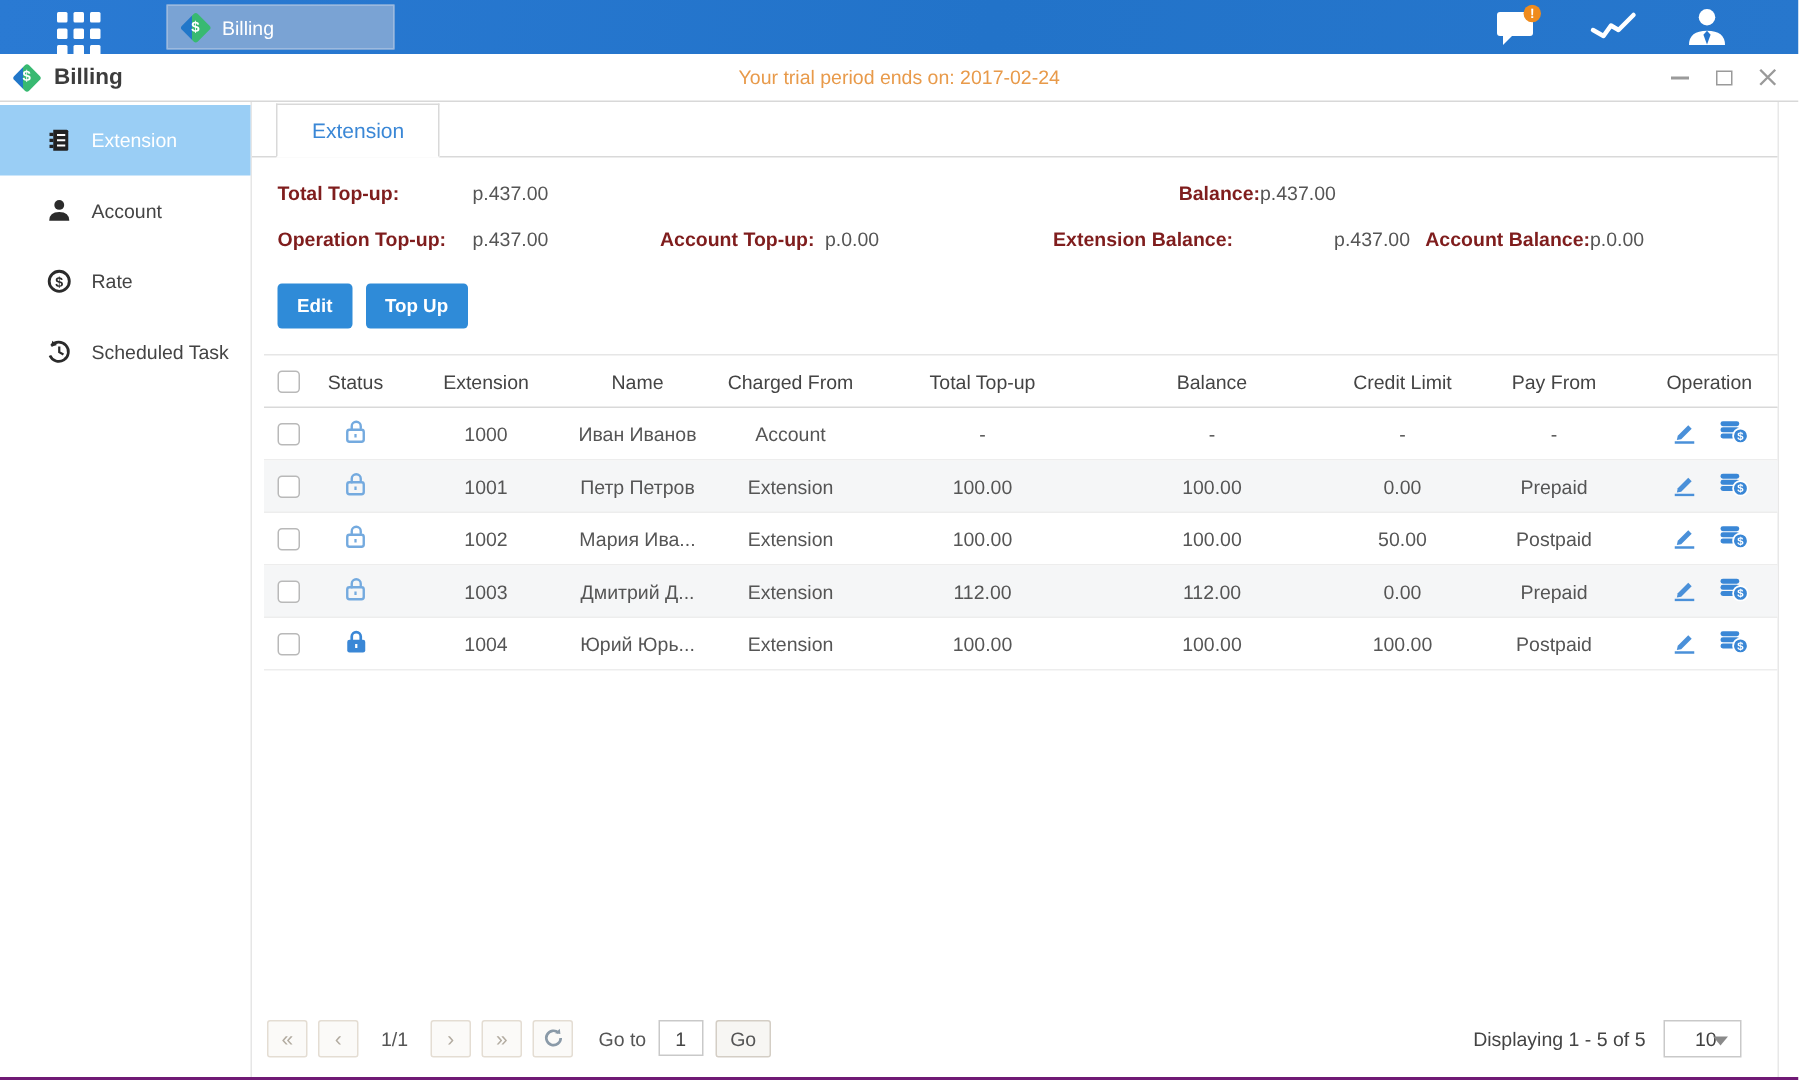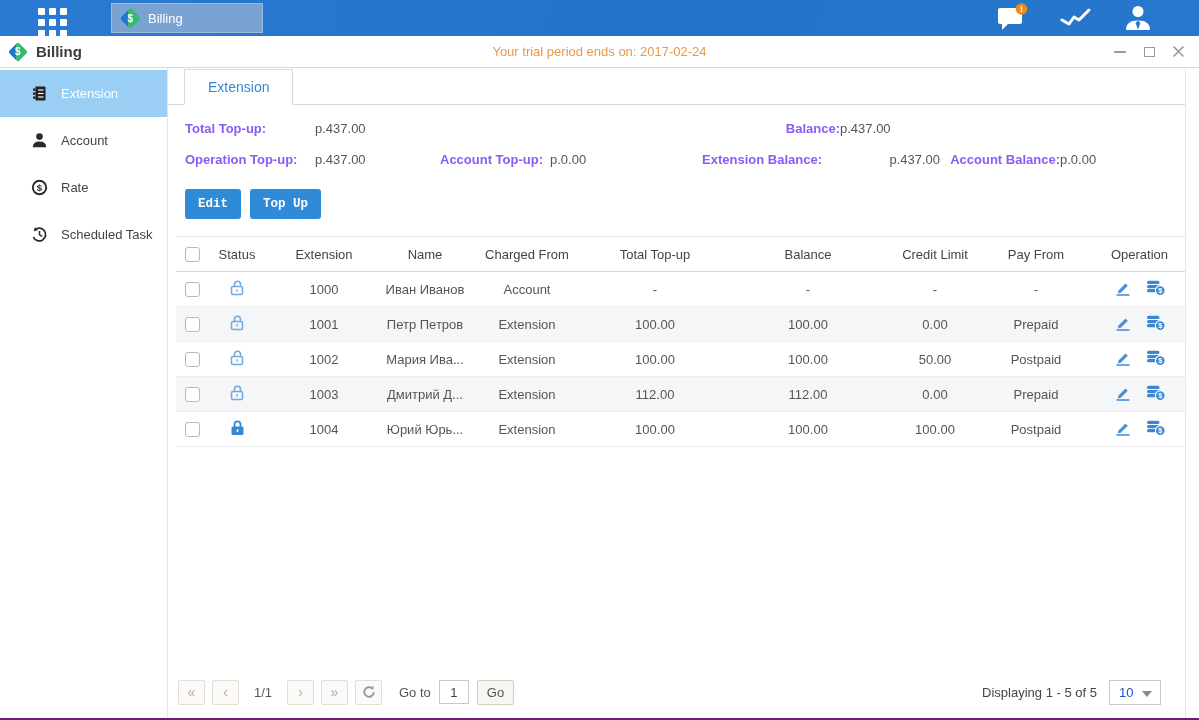--- a/index.html
+++ b/index.html
@@ -40,27 +40,27 @@
 
   
   .tabstrip { height:37px; flex:0 0 37px; border-bottom:1px solid #d9d9d9; padding-left:16px; display:flex; align-items:flex-end; }
   .tab { height:36px; margin-bottom:-1px; background:#fff; border:1px solid #d9d9d9; border-bottom:1px solid #fff; color:#3a87d6; font-size:14px; padding:0 23px; display:flex; align-items:center; cursor:pointer; }
 
   
   .summary { padding:14px 0 0 17px; }
   .sum-row { display:flex; margin-bottom:11px; line-height:20px; }
   .sum-left { width:510px; display:flex; flex:0 0 510px; }
   .sum-right { flex:1; display:flex;text-align:right; }
-  .lbl { font-weight:bold; color:#8b5cf6; }
+  .lbl { font-weight:bold; color:#7f1d1d; }
   .val { color:#555; }
   .w130{width:130px;} .w125{width:125px;} .w110{width:110px;} .w145{width:145px;} .w127{width:127px;} .w118{width:118px;} .w120{width:120px;}
 
   
   .actions { padding:8px 0 0 17px; display:flex; gap:9px; }
-  .btn { background:#2f8bd8; color:#fff; border:none; border-radius:3px; height:30px; font-size:12.5px; font-weight:bold; font-family:Liberation Mono, monospace; padding:0 13px; cursor:pointer; }
+  .btn { background:#2f8bd8; color:#fff; border:none; border-radius:3px; height:30px; font-size:12.5px; font-weight:bold; font-family:Liberation Sans, sans-serif; padding:0 13px; cursor:pointer; }
 
   
   .tablewrap { margin:17px 0 0 8px; }
   table { border-collapse:collapse; table-layout:fixed; width:1009px; }
   col.c-cb{width:32px;} col.c-status{width:58px;} col.c-ext{width:116px;} col.c-name{width:86px;} col.c-from{width:118px;} col.c-topup{width:138px;} col.c-bal{width:168px;} col.c-cred{width:86px;} col.c-pay{width:116px;} col.c-op{width:91px;}
   th { height:35px; font-weight:normal; color:#444; font-size:13px; text-align:center; border-top:1px solid #e6e6e6; border-bottom:1px solid #d9d9d9; background:#fff; white-space:nowrap; overflow:hidden; }
   td { height:35px; color:#555; font-size:13px; text-align:center; border-bottom:1px solid #ededed; white-space:nowrap; overflow:hidden; text-overflow:ellipsis; }
   tbody tr:nth-child(even) { background:#f5f6f7; }
   .cbx { display:inline-block; width:15px; height:15px; border:1px solid #b9b9b9; border-radius:3px; background:#fff; vertical-align:middle; cursor:pointer; }
   .op-cell span { display:inline-block; margin:0 7px; cursor:pointer; vertical-align:middle; }
@@ -68,21 +68,21 @@
 
   
   .pagebar { margin-top:auto; flex:0 0 40px; display:flex; align-items:center; padding:0 24px 12px 10px; }
   .pg-btn { width:27px; height:25px; border:1px solid #e4ddd3; background:#fbfaf8; border-radius:2px; color:#b3aca1; font-size:14px; display:flex; align-items:center; justify-content:center; margin-right:7px; cursor:pointer; }
   .pg-ind { width:34px; text-align:center; color:#555; margin-right:7px; }
   .goto-lbl { margin:0 8px 0 10px; color:#555; }
   .goto-input { width:30px; height:24px; border:1px solid #c9c9c9; text-align:center; font-size:13px; color:#444; font-family:"Liberation Sans",sans-serif; margin-right:8px; }
   .go-btn { height:25px; border:1px solid #d4cec5; background:#f7f6f3; border-radius:2px; color:#555; font-size:13px; padding:0 9px; cursor:pointer; font-family:"Liberation Sans",sans-serif; }
   .pg-right { margin-left:auto; display:flex; align-items:center; gap:12px; }
   .displaying { color:#444; }
-  .size-select { width:52px; height:25px; border:1px solid #c9c9c9; background:#fff; display:flex; align-items:center; padding-left:9px; color:#1d4ed8; cursor:pointer; position:relative; }
+  .size-select { width:52px; height:25px; border:1px solid #c9c9c9; background:#fff; display:flex; align-items:center; padding-left:20px; color:#404040; cursor:pointer; position:relative; }
   .size-select .arrow { position:absolute; right:8px; top:10px; width:0; height:0; border-left:5px solid transparent; border-right:5px solid transparent; border-top:6px solid #8a8a8a; }
 </style>
 </head>
 <body>
 
 <div id="app">
 
   <div class="topbar">
     <div class="grid-icon">
       <span></span>

